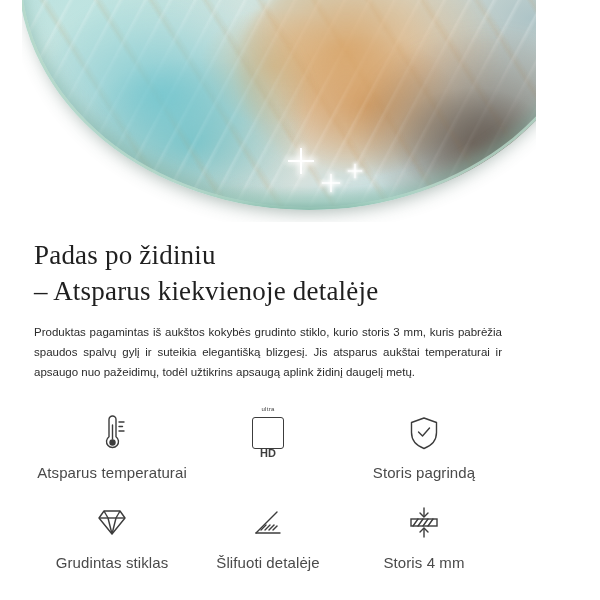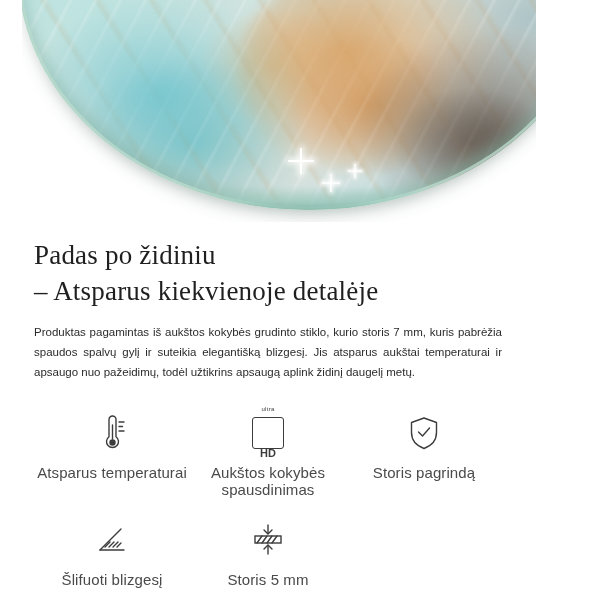--- a/index.html
+++ b/index.html
@@ -236,21 +236,21 @@
     <div class="hero-left-strip"></div>
   </div>
 
   <div class="content">
 
     <h1 class="headline">
       <span>Padas po židiniu</span>
       <span class="line2">– Atsparus kiekvienoje detalėje</span>
     </h1>
 
-    <p class="body-copy">Produktas pagamintas iš aukštos kokybės grudinto stiklo, kurio storis 7 mm, kuris pabrėžia spaudos spalvų gylį ir suteikia elegantišką blizgesį. Jis atsparus aukštai temperaturai ir apsaugo nuo pažeidimų, todėl užtikrins apsaugą aplink židinį daugelį metų.</p>
+    <p class="body-copy">Produktas pagamintas iš aukštos kokybės grudinto stiklo, kurio storis 3 mm, kuris pabrėžia spaudos spalvų gylį ir suteikia elegantišką blizgesį. Jis atsparus aukštai temperaturai ir apsaugo nuo pažeidimų, todėl užtikrins apsaugą aplink židinį daugelį metų.</p>
 
     <div class="features">
 
       <div class="feature">
         <div class="feature-icon">
           <svg width="34" height="40" viewBox="0 0 34 40" fill="none" stroke="#3c3c3c" stroke-width="1.4" stroke-linecap="round">
             <path d="M14 6.5a3.5 3.5 0 0 1 7 0v17.2a6 6 0 1 1-7 0z"></path>
             <line x1="17.5" y1="12" x2="17.5" y2="26"></line>
             <circle cx="17.5" cy="29.5" r="3.2" fill="#3c3c3c" stroke="none"></circle>
             <line x1="24" y1="9" x2="29" y2="9"></line>
@@ -261,60 +261,72 @@
         <div class="feature-label">Atsparus temperaturai</div>
       </div>
 
       <div class="feature">
         <div class="feature-icon">
           <div class="ultrahd">
             <span class="u-top">ultra</span>
             <span class="u-bot">HD</span>
           </div>
         </div>
-        <div class="feature-label">Aukštos kokybės spausdinimas</div>
       </div>
 
       <div class="feature">
         <div class="feature-icon">
           <svg width="34" height="40" viewBox="0 0 34 40" fill="none" stroke="#3c3c3c" stroke-width="1.4" stroke-linejoin="round" stroke-linecap="round">
             <path d="M17 5 4.5 9.5v10c0 8 5.6 13.4 12.5 16 6.9-2.6 12.5-8 12.5-16v-10z"></path>
             <polyline points="11.5,19 15.5,23 22.5,15"></polyline>
           </svg>
         </div>
         <div class="feature-label">Storis pagrindą</div>
       </div>
 
+      <div class="feature">
+        <div class="feature-icon">
+          <svg width="38" height="34" viewBox="0 0 38 34" fill="none" stroke="#3c3c3c" stroke-width="1.4" stroke-linejoin="round">
+            <path d="M6 12 11 5h16l5 7-13 16z"></path>
+            <line x1="6" y1="12" x2="32" y2="12"></line>
+            <line x1="11" y1="5" x2="15" y2="12"></line>
+            <line x1="27" y1="5" x2="23" y2="12"></line>
+            <line x1="15" y1="12" x2="19" y2="28"></line>
+            <line x1="23" y1="12" x2="19" y2="28"></line>
+          </svg>
+        </div>
+        <div class="feature-label">Grudintas stiklas</div>
+      </div>
 
       <div class="feature">
         <div class="feature-icon">
           <svg width="36" height="34" viewBox="0 0 36 34" fill="none" stroke="#3c3c3c" stroke-width="1.4" stroke-linecap="round">
             <path d="M6 27 27 6"></path>
             <path d="M6 27 30 27"></path>
             <line x1="11" y1="24" x2="16" y2="19"></line>
             <line x1="15" y1="24" x2="20" y2="19"></line>
             <line x1="19" y1="24" x2="24" y2="19"></line>
             <line x1="23" y1="24" x2="27" y2="20"></line>
           </svg>
         </div>
-        <div class="feature-label">Šlifuoti blizgesį</div>
+        <div class="feature-label">Šlifuoti detalėje</div>
       </div>
 
       <div class="feature">
         <div class="feature-icon">
           <svg width="38" height="38" viewBox="0 0 38 38" fill="none" stroke="#3c3c3c" stroke-width="1.4" stroke-linecap="round">
             <line x1="19" y1="4" x2="19" y2="12"></line>
             <polyline points="15,9 19,13 23,9"></polyline>
             <rect x="6" y="15" width="26" height="7"></rect>
             <line x1="8" y1="22" x2="13" y2="15"></line>
             <line x1="13" y1="22" x2="18" y2="15"></line>
             <line x1="18" y1="22" x2="23" y2="15"></line>
             <line x1="23" y1="22" x2="28" y2="15"></line>
             <line x1="19" y1="33" x2="19" y2="25"></line>
             <polyline points="15,28 19,24 23,28"></polyline>
           </svg>
         </div>
-        <div class="feature-label">Storis 5 mm</div>
+        <div class="feature-label">Storis 4 mm</div>
       </div>
 
     </div>
   </div>
 </div>
 
 </body></html>

